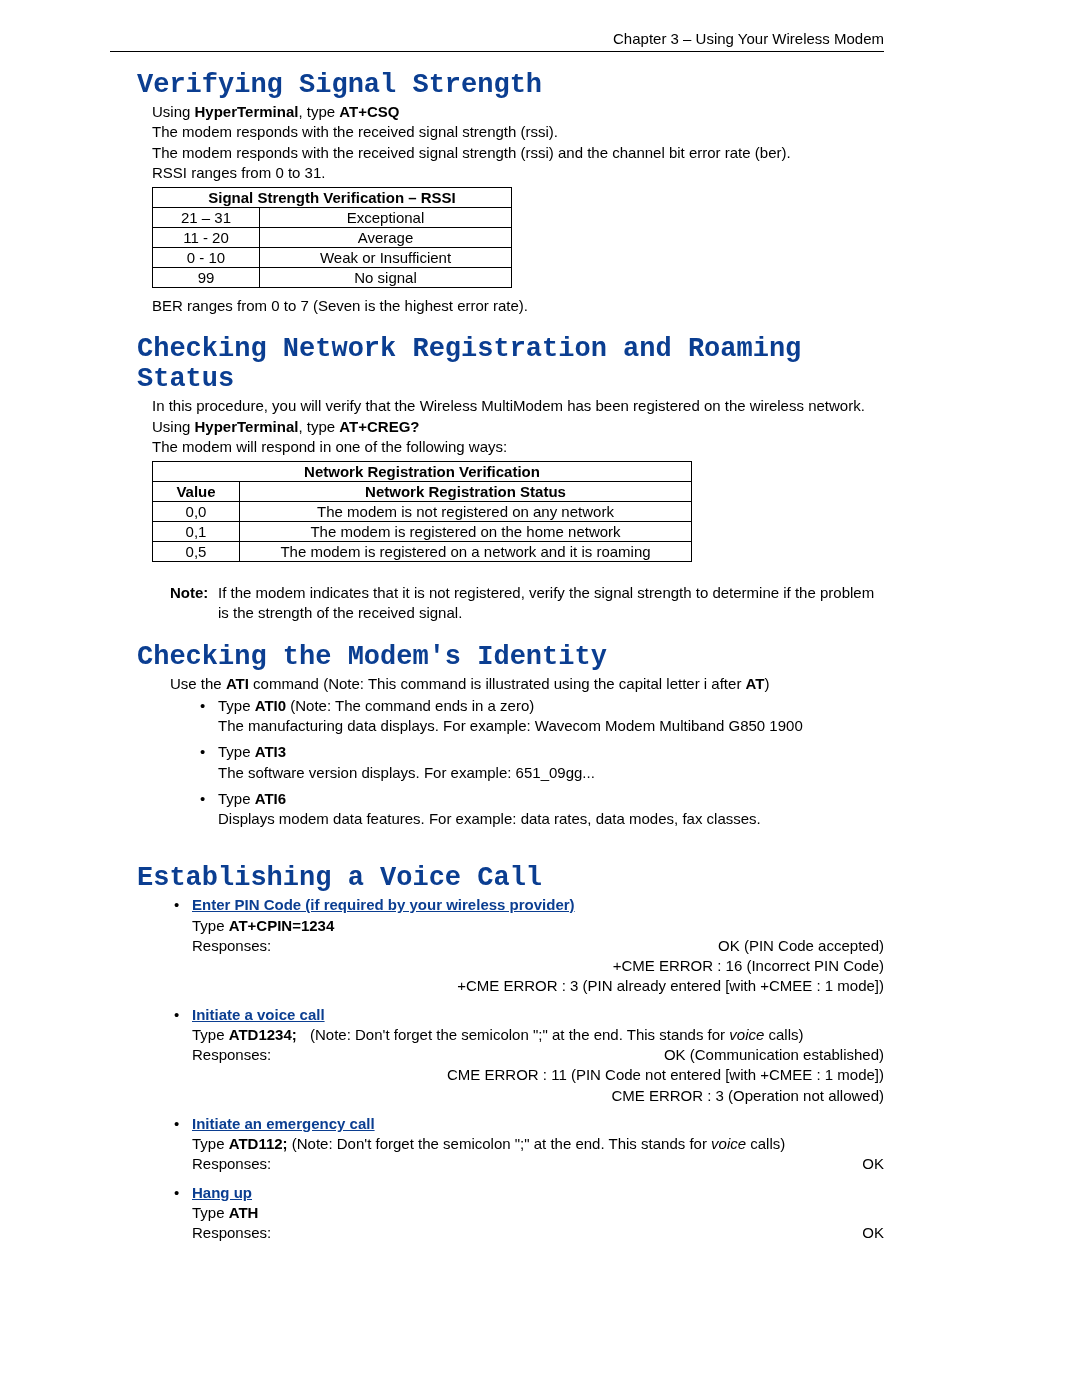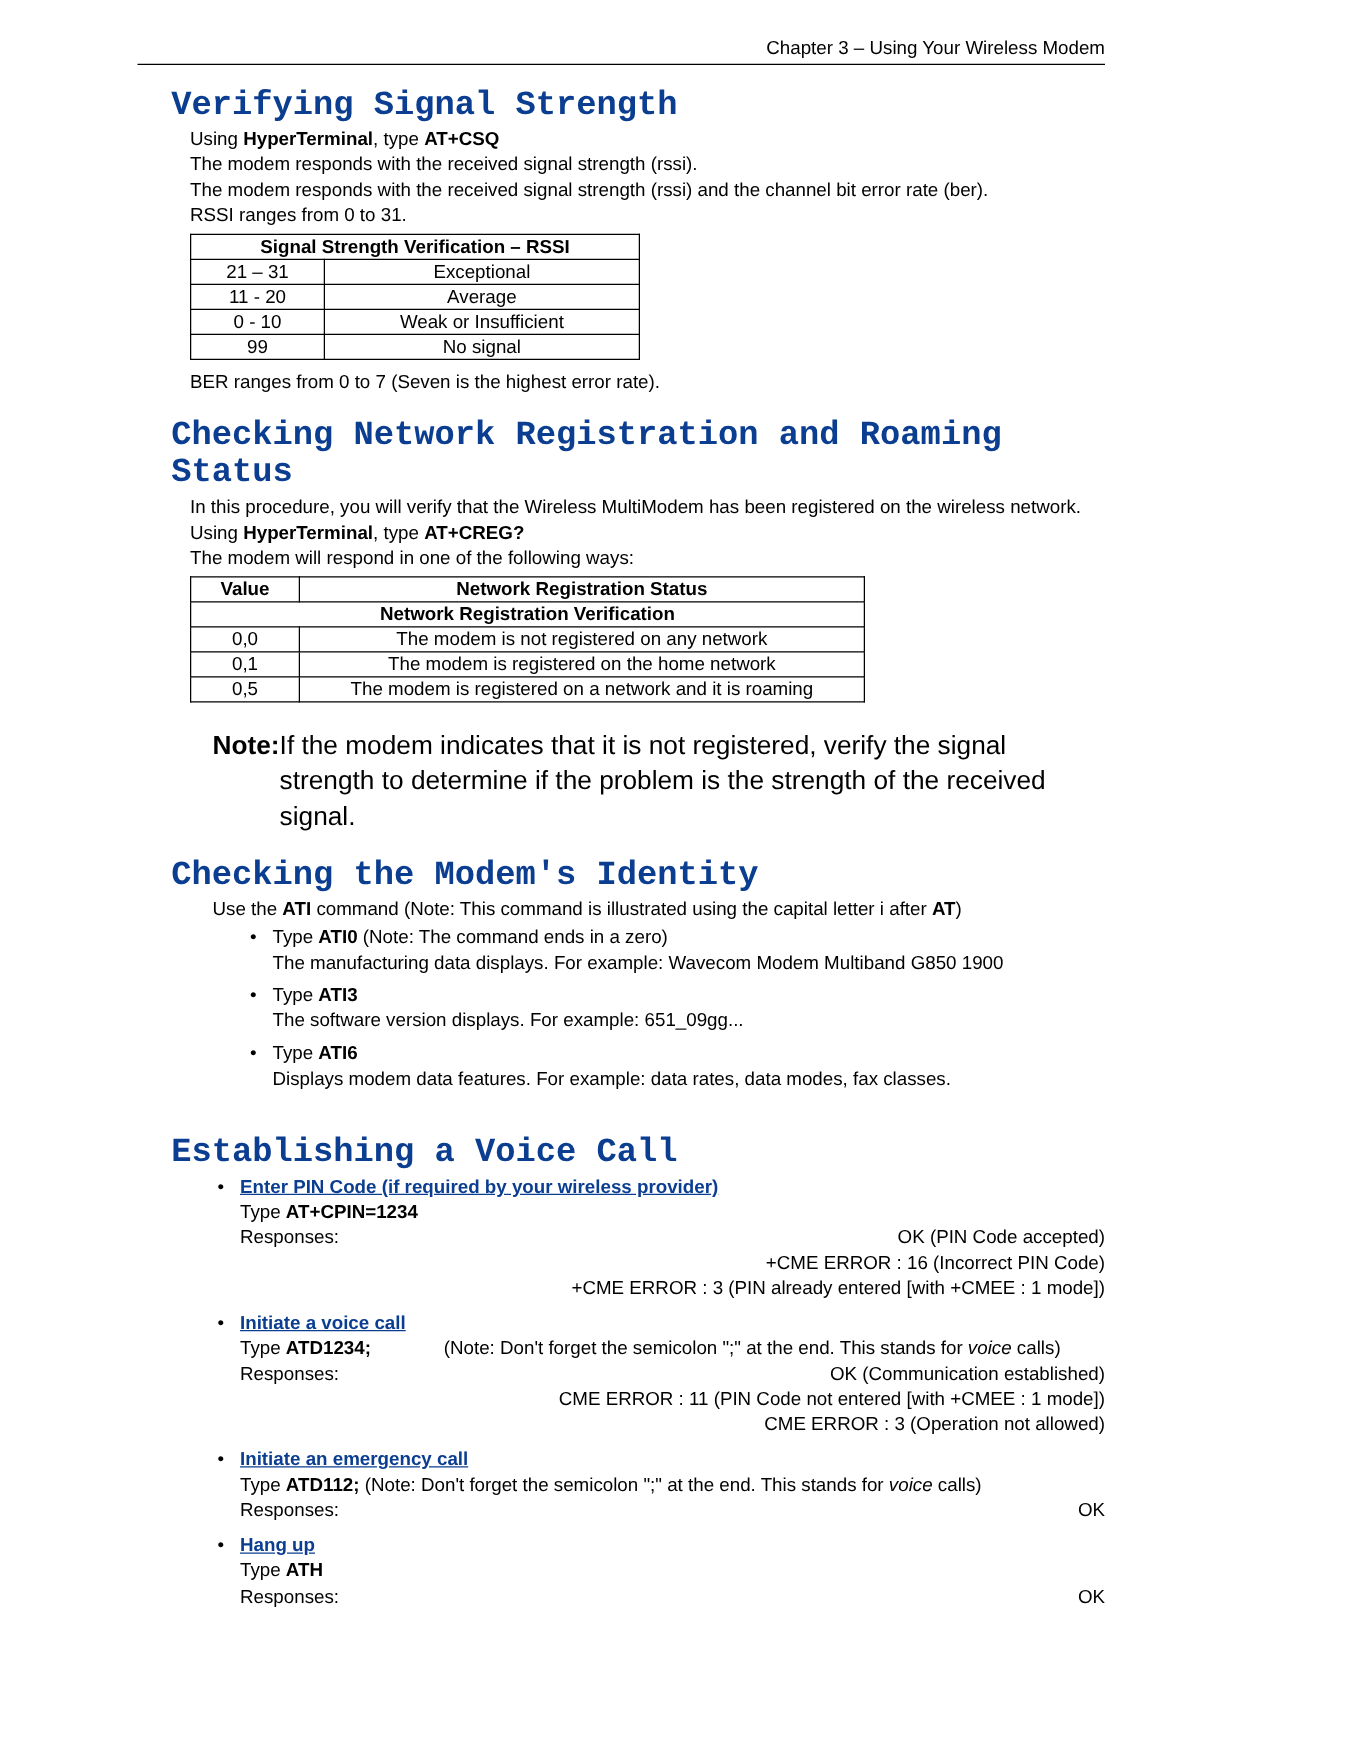--- a/index.html
+++ b/index.html
@@ -60,21 +60,21 @@
   table.data th {
     font-weight: bold;
     text-align: center;
   }
   table.data .subhead {
     font-weight: bold;
   }
   .note-row {
     display: flex;
     margin-left: 60px;
-    font-size: 21px;
+    font-size: 15px;
     line-height: 1.35;
     margin-top: 21px;
   }
   .note-label { font-weight: bold; flex: 0 0 48px; }
   .note-text { flex: 1; }
   ul.bullets {
     list-style: none;
     padding: 0;
     margin: 2px 0 0 90px;
     font-size: 15px;
@@ -109,21 +109,20 @@
     left: 0;
     top: 0;
   }
   .resp-row {
     display: flex;
   }
   .resp-label { flex: 0 0 118px; }
   .resp-val { flex: 1; text-align: right; }
   .voice-cmd-row {
     display: flex;
-    gap: 45px;
   }
   .voice-cmd-left { flex: 0 0 118px; }
   .voice-cmd-right { flex: 1; }
   .footer {
     position: absolute;
     left: 110px;
     right: 110px;
     bottom: 30px;
     font-size: 15px;
   }
@@ -183,26 +182,26 @@
     <div>In this procedure, you will verify that the Wireless MultiModem has been registered on the wireless network.</div>
     <div>
       <span>Using </span><span class="bold">HyperTerminal</span><span>, type </span><span class="bold">AT+CREG?</span>
     </div>
     <div>The modem will respond in one of the following ways:</div>
   </div>
 
   <table class="data table-center" style="width:540px;">
     <tbody>
         <tr>
+          <th colspan="2">Network Registration Verification</th>
+        </tr>
+    <tr>
       <td class="subhead" style="width:70px">Value</td>
       <td class="subhead">Network Registration Status</td>
     </tr>
-    <tr>
-          <th colspan="2">Network Registration Verification</th>
-        </tr>
     <tr>
           <td>0,0</td>
           <td>The modem is not registered on any network</td>
         </tr>
     <tr>
           <td>0,1</td>
           <td>The modem is registered on the home network</td>
         </tr>
     <tr>
           <td>0,5</td>

